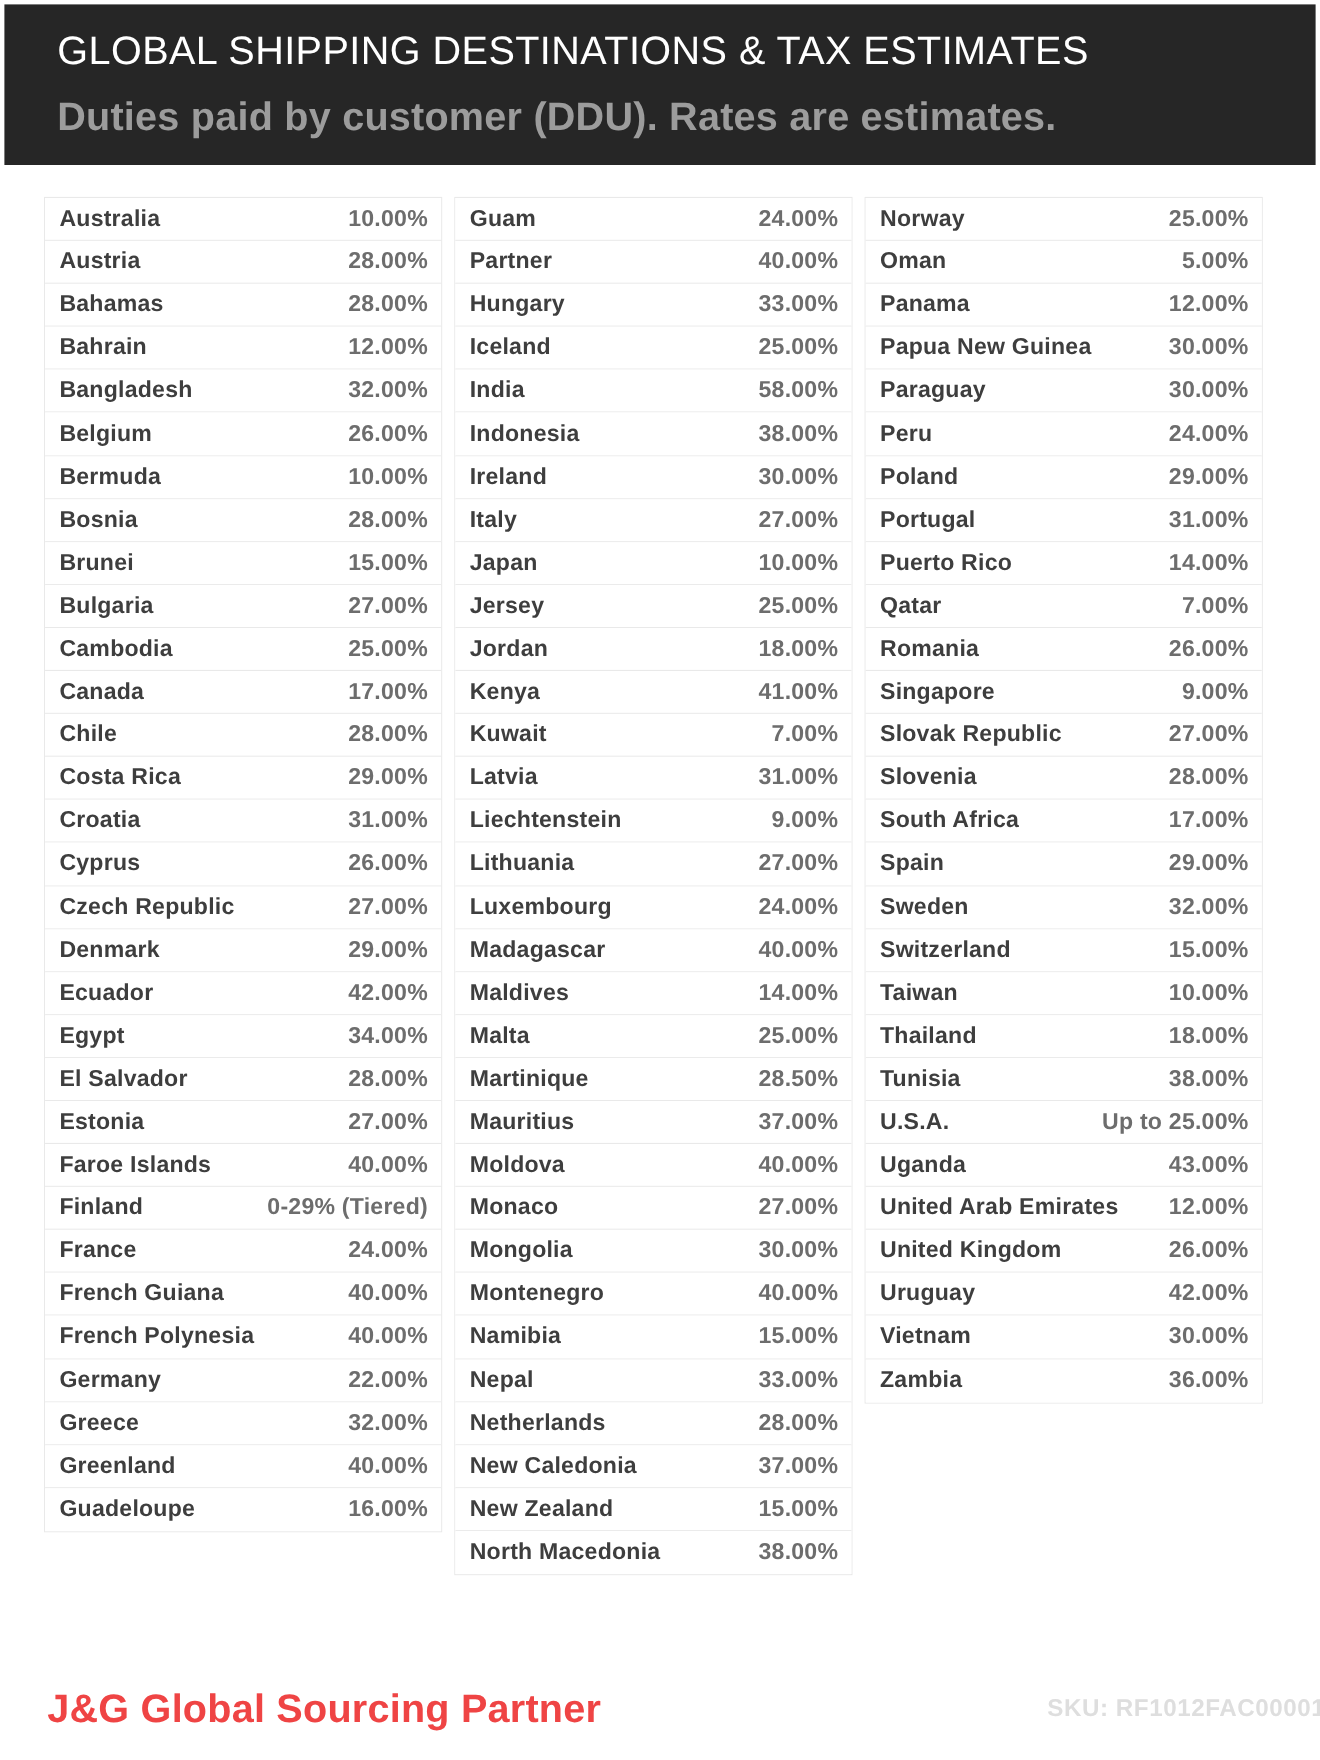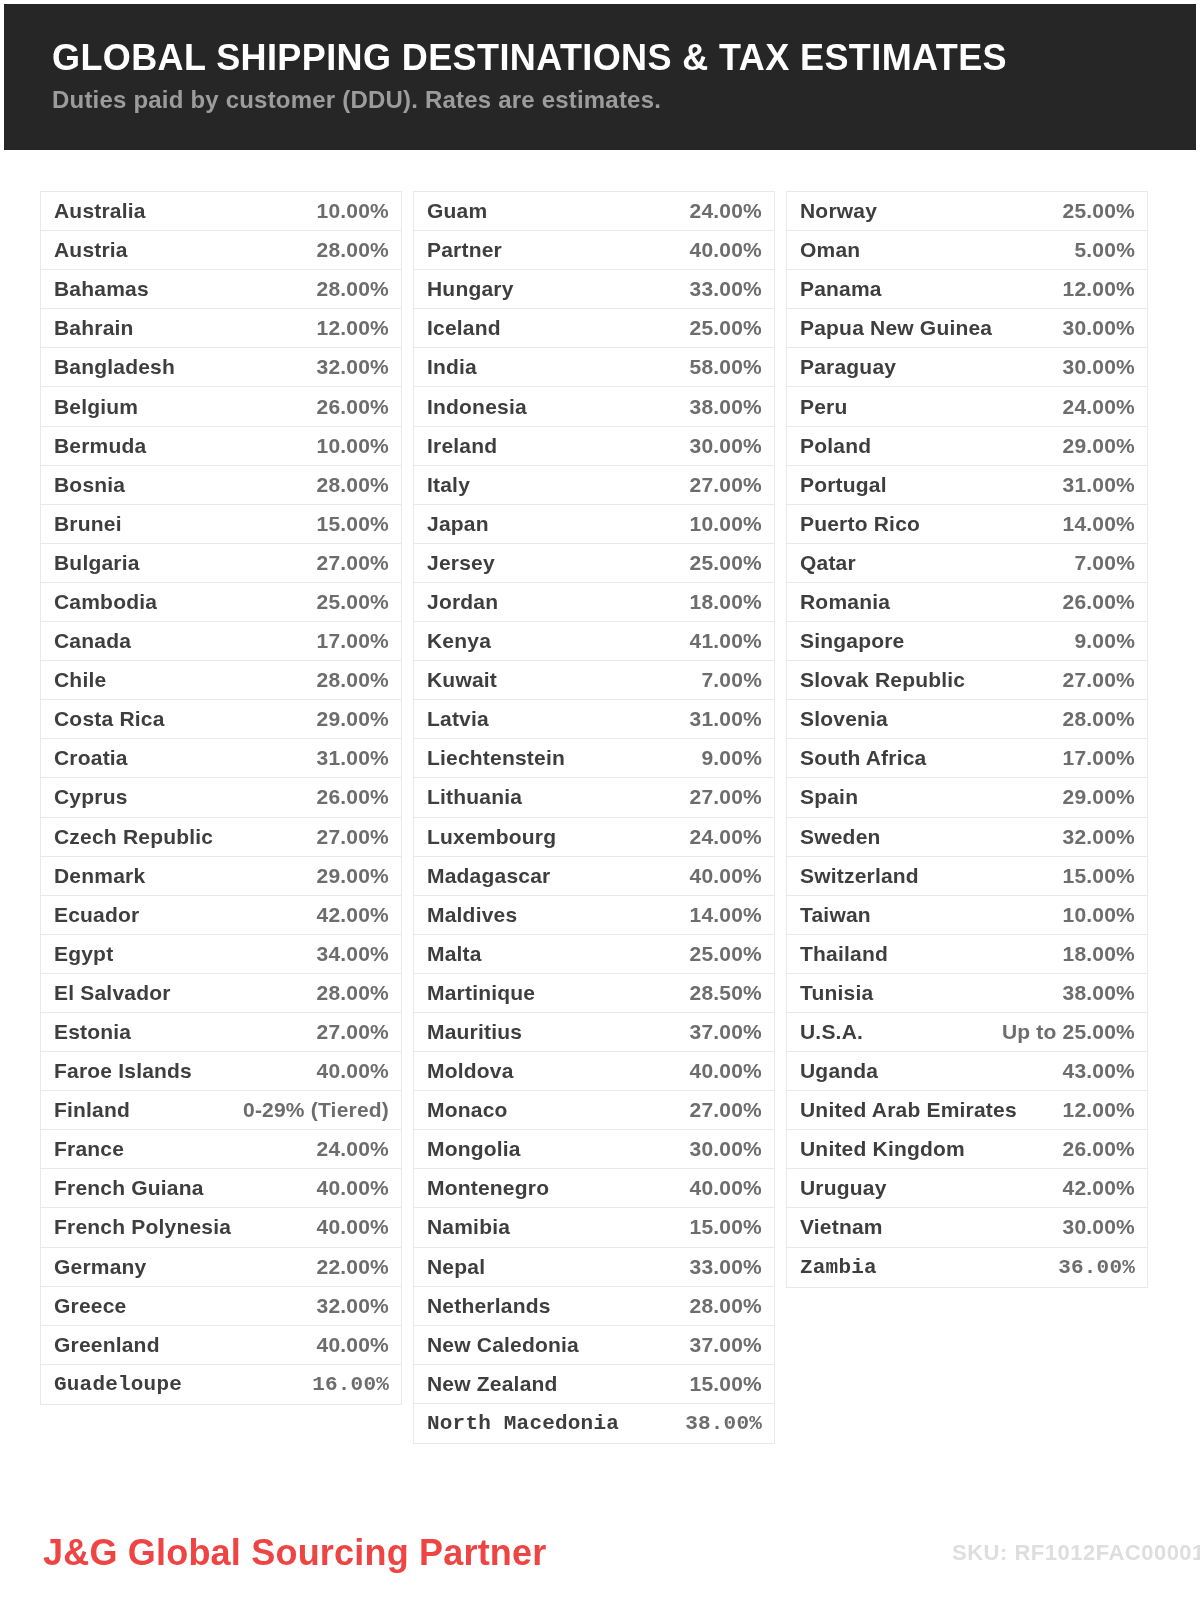--- a/index.html
+++ b/index.html
@@ -9,49 +9,48 @@
     background:#ffffff;
     overflow:hidden;
     font-family:"Liberation Sans", sans-serif;
   }
   
   .header{
     position:absolute;left:4px;top:4px;width:1192px;height:146px;
     background:#262626;
   }
   .title{
-    position:absolute;left:48px;top:36px;
-    font-size:36px;font-weight:bold;color:#ffffff;
+    position:absolute;left:48px;top:24px;
+    font-size:36px;font-weight:normal;color:#ffffff;
     letter-spacing:.4px;line-height:1;white-space:nowrap;
   }
   .subtitle{
     position:absolute;left:48px;top:84px;
-    font-size:24px;font-weight:bold;color:#9c9c9c;
+    font-size:36px;font-weight:bold;color:#9c9c9c;
     letter-spacing:.2px;line-height:1;white-space:nowrap;
   }
   
   .table{
     position:absolute;left:40px;top:179px;width:1108px;
     display:flex;gap:11px;align-items:flex-start;
   }
   .col{
     width:362px;flex:0 0 362px;
     border:1px solid #e9e9e9;
     background:#ffffff;
     box-sizing:border-box;
-    margin-top:12px;
   }
   .row{
     height:39.1px;box-sizing:border-box;
     display:flex;justify-content:space-between;align-items:center;
     padding:0 12px 0 13px;
     border-bottom:1px solid #e9e9e9;
     background:#ffffff;
   }
-  .row:last-child{border-bottom:none;font-family:Liberation Mono, monospace;}
+  .row:last-child{border-bottom:none;}
   .country{
     font-size:21px;font-weight:bold;color:#3e3e3e;
     letter-spacing:.2px;white-space:nowrap;
   }
   .rate{
     font-size:21px;font-weight:bold;color:#6d6d6d;
     letter-spacing:.2px;white-space:nowrap;
   }
   
   .brand{

